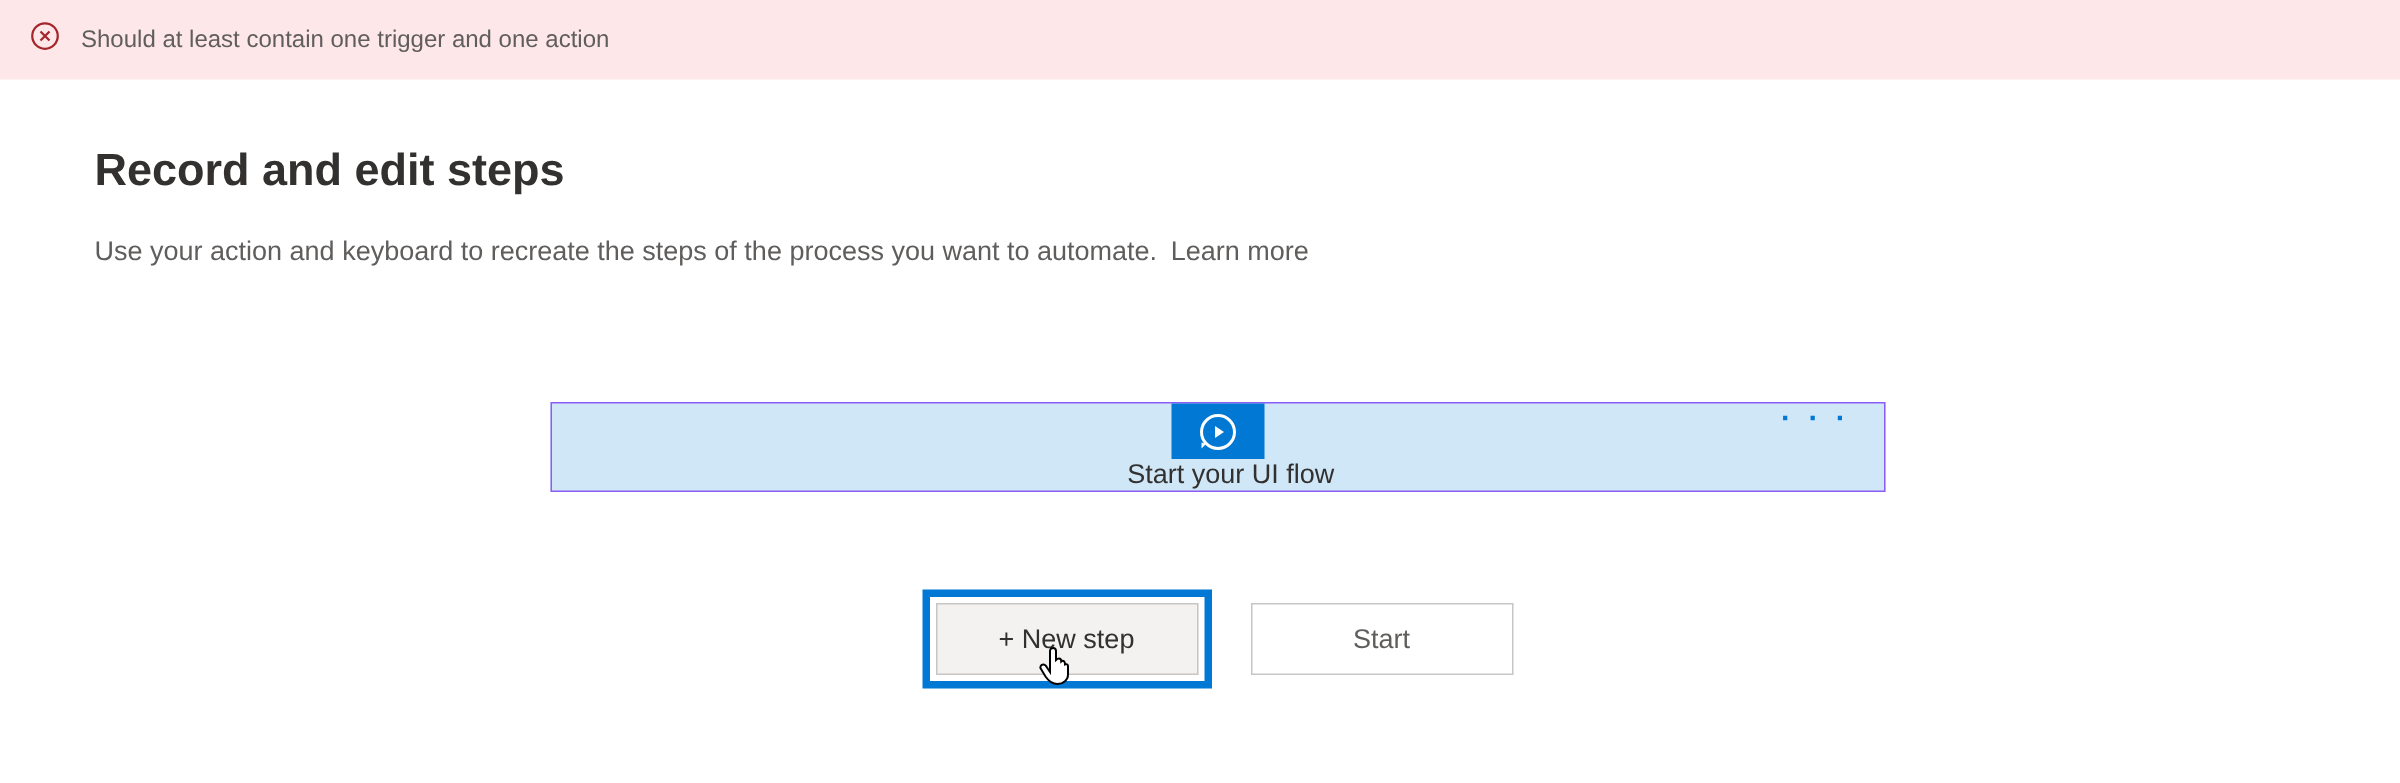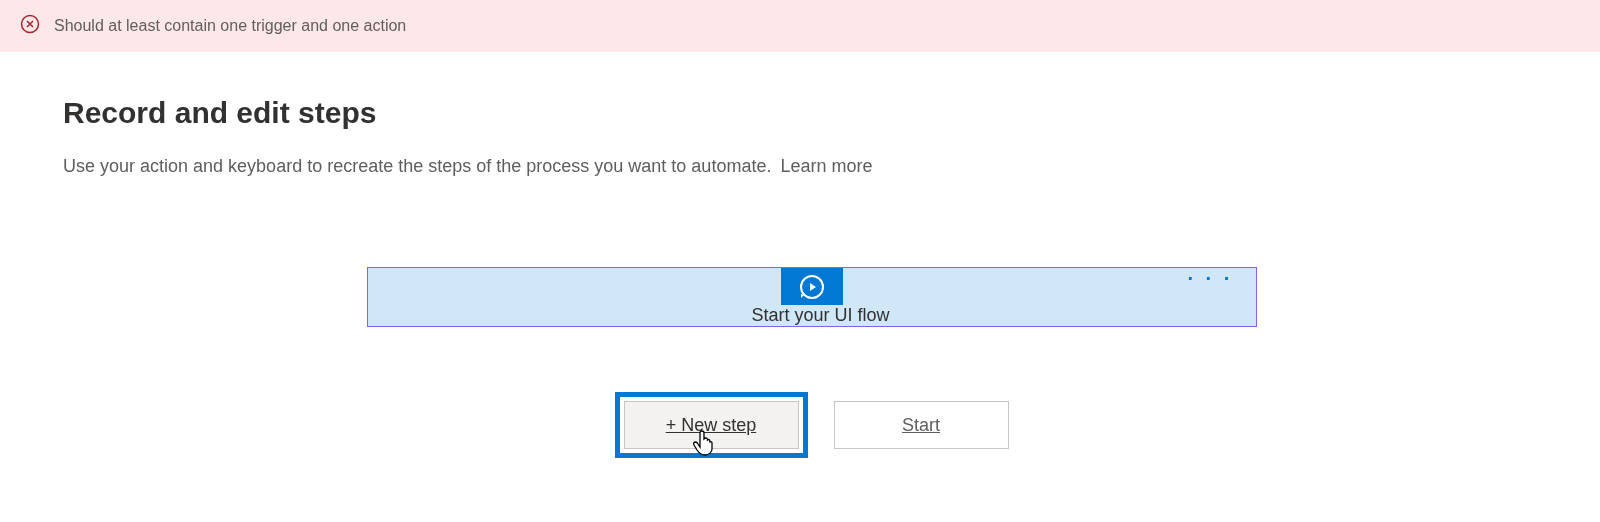--- a/index.html
+++ b/index.html
@@ -99,21 +99,20 @@
       height: 48px;
       background: #ffffff;
       border: 1px solid #c8c6c4;
       font-size: 18px;
       color: #605e5c;
       cursor: pointer;
       display: flex;
       align-items: center;
       justify-content: center;
       font-family: inherit;
-      text-decoration: underline;
     }
     .btn.new-step {
       background: #f3f2f1;
       color: #323130;
     }
     .cursor-hand {
       position: absolute;
       left: 71px;
       top: 32px;
       pointer-events: none;

